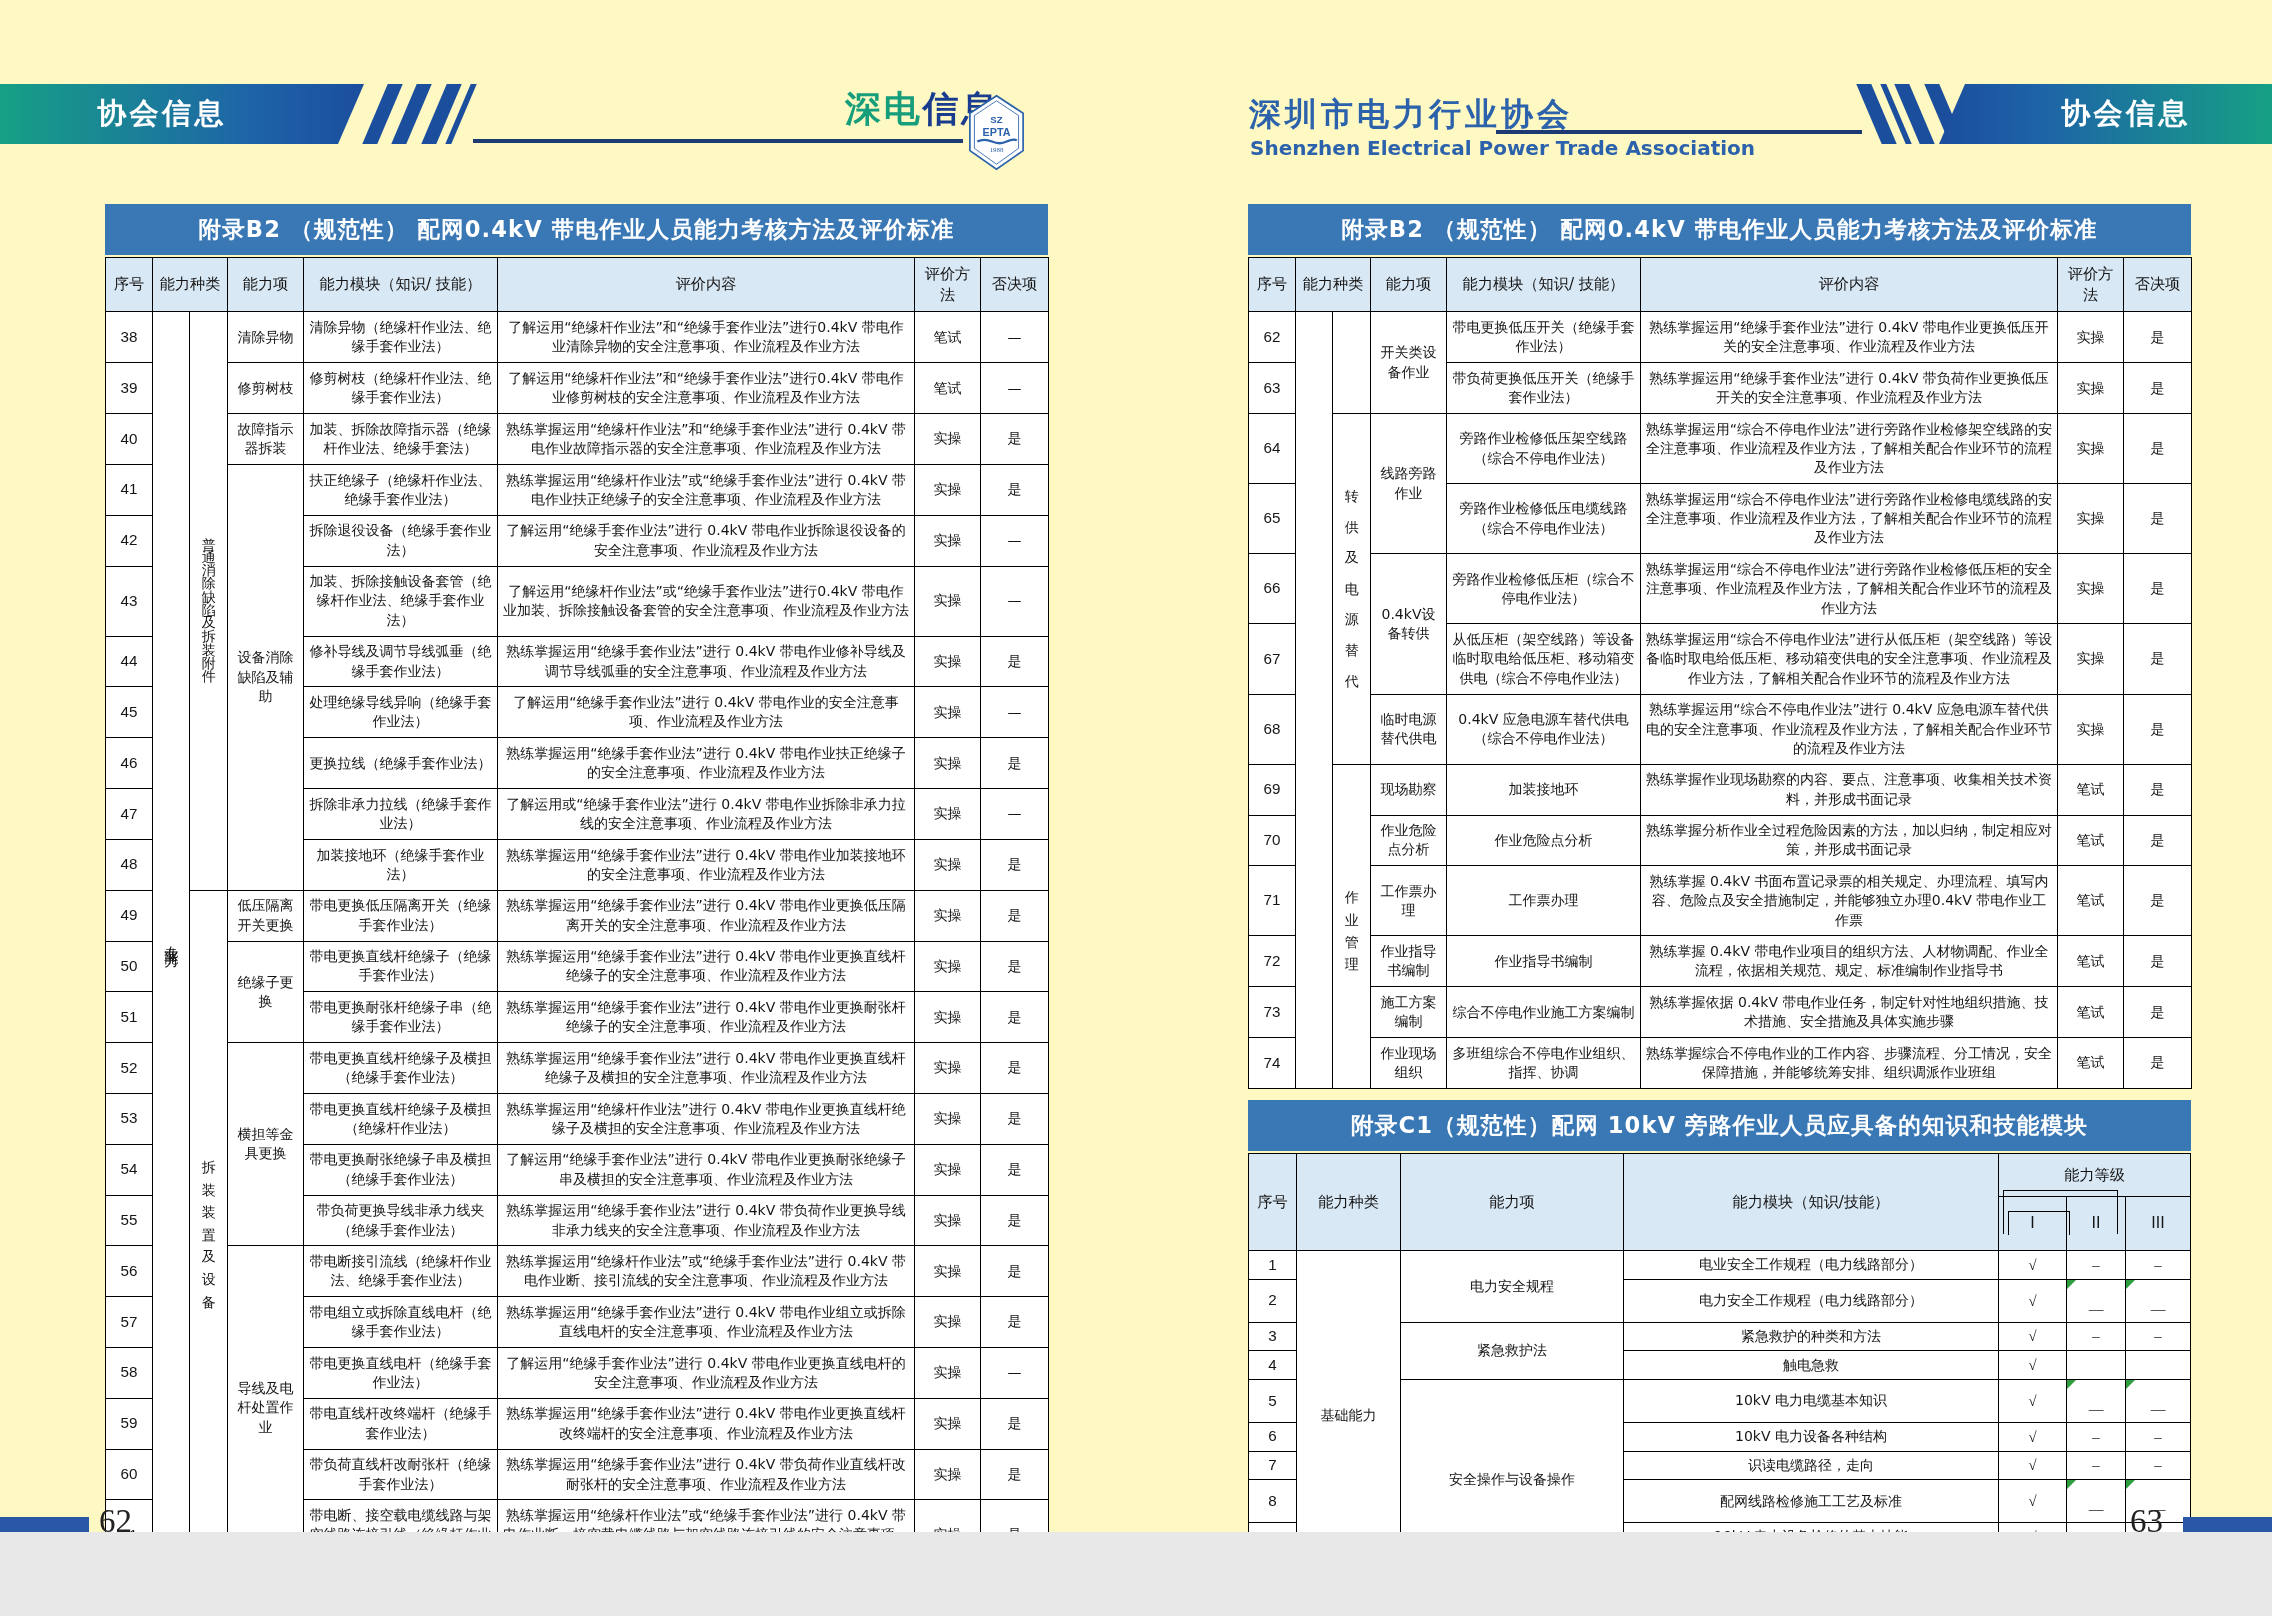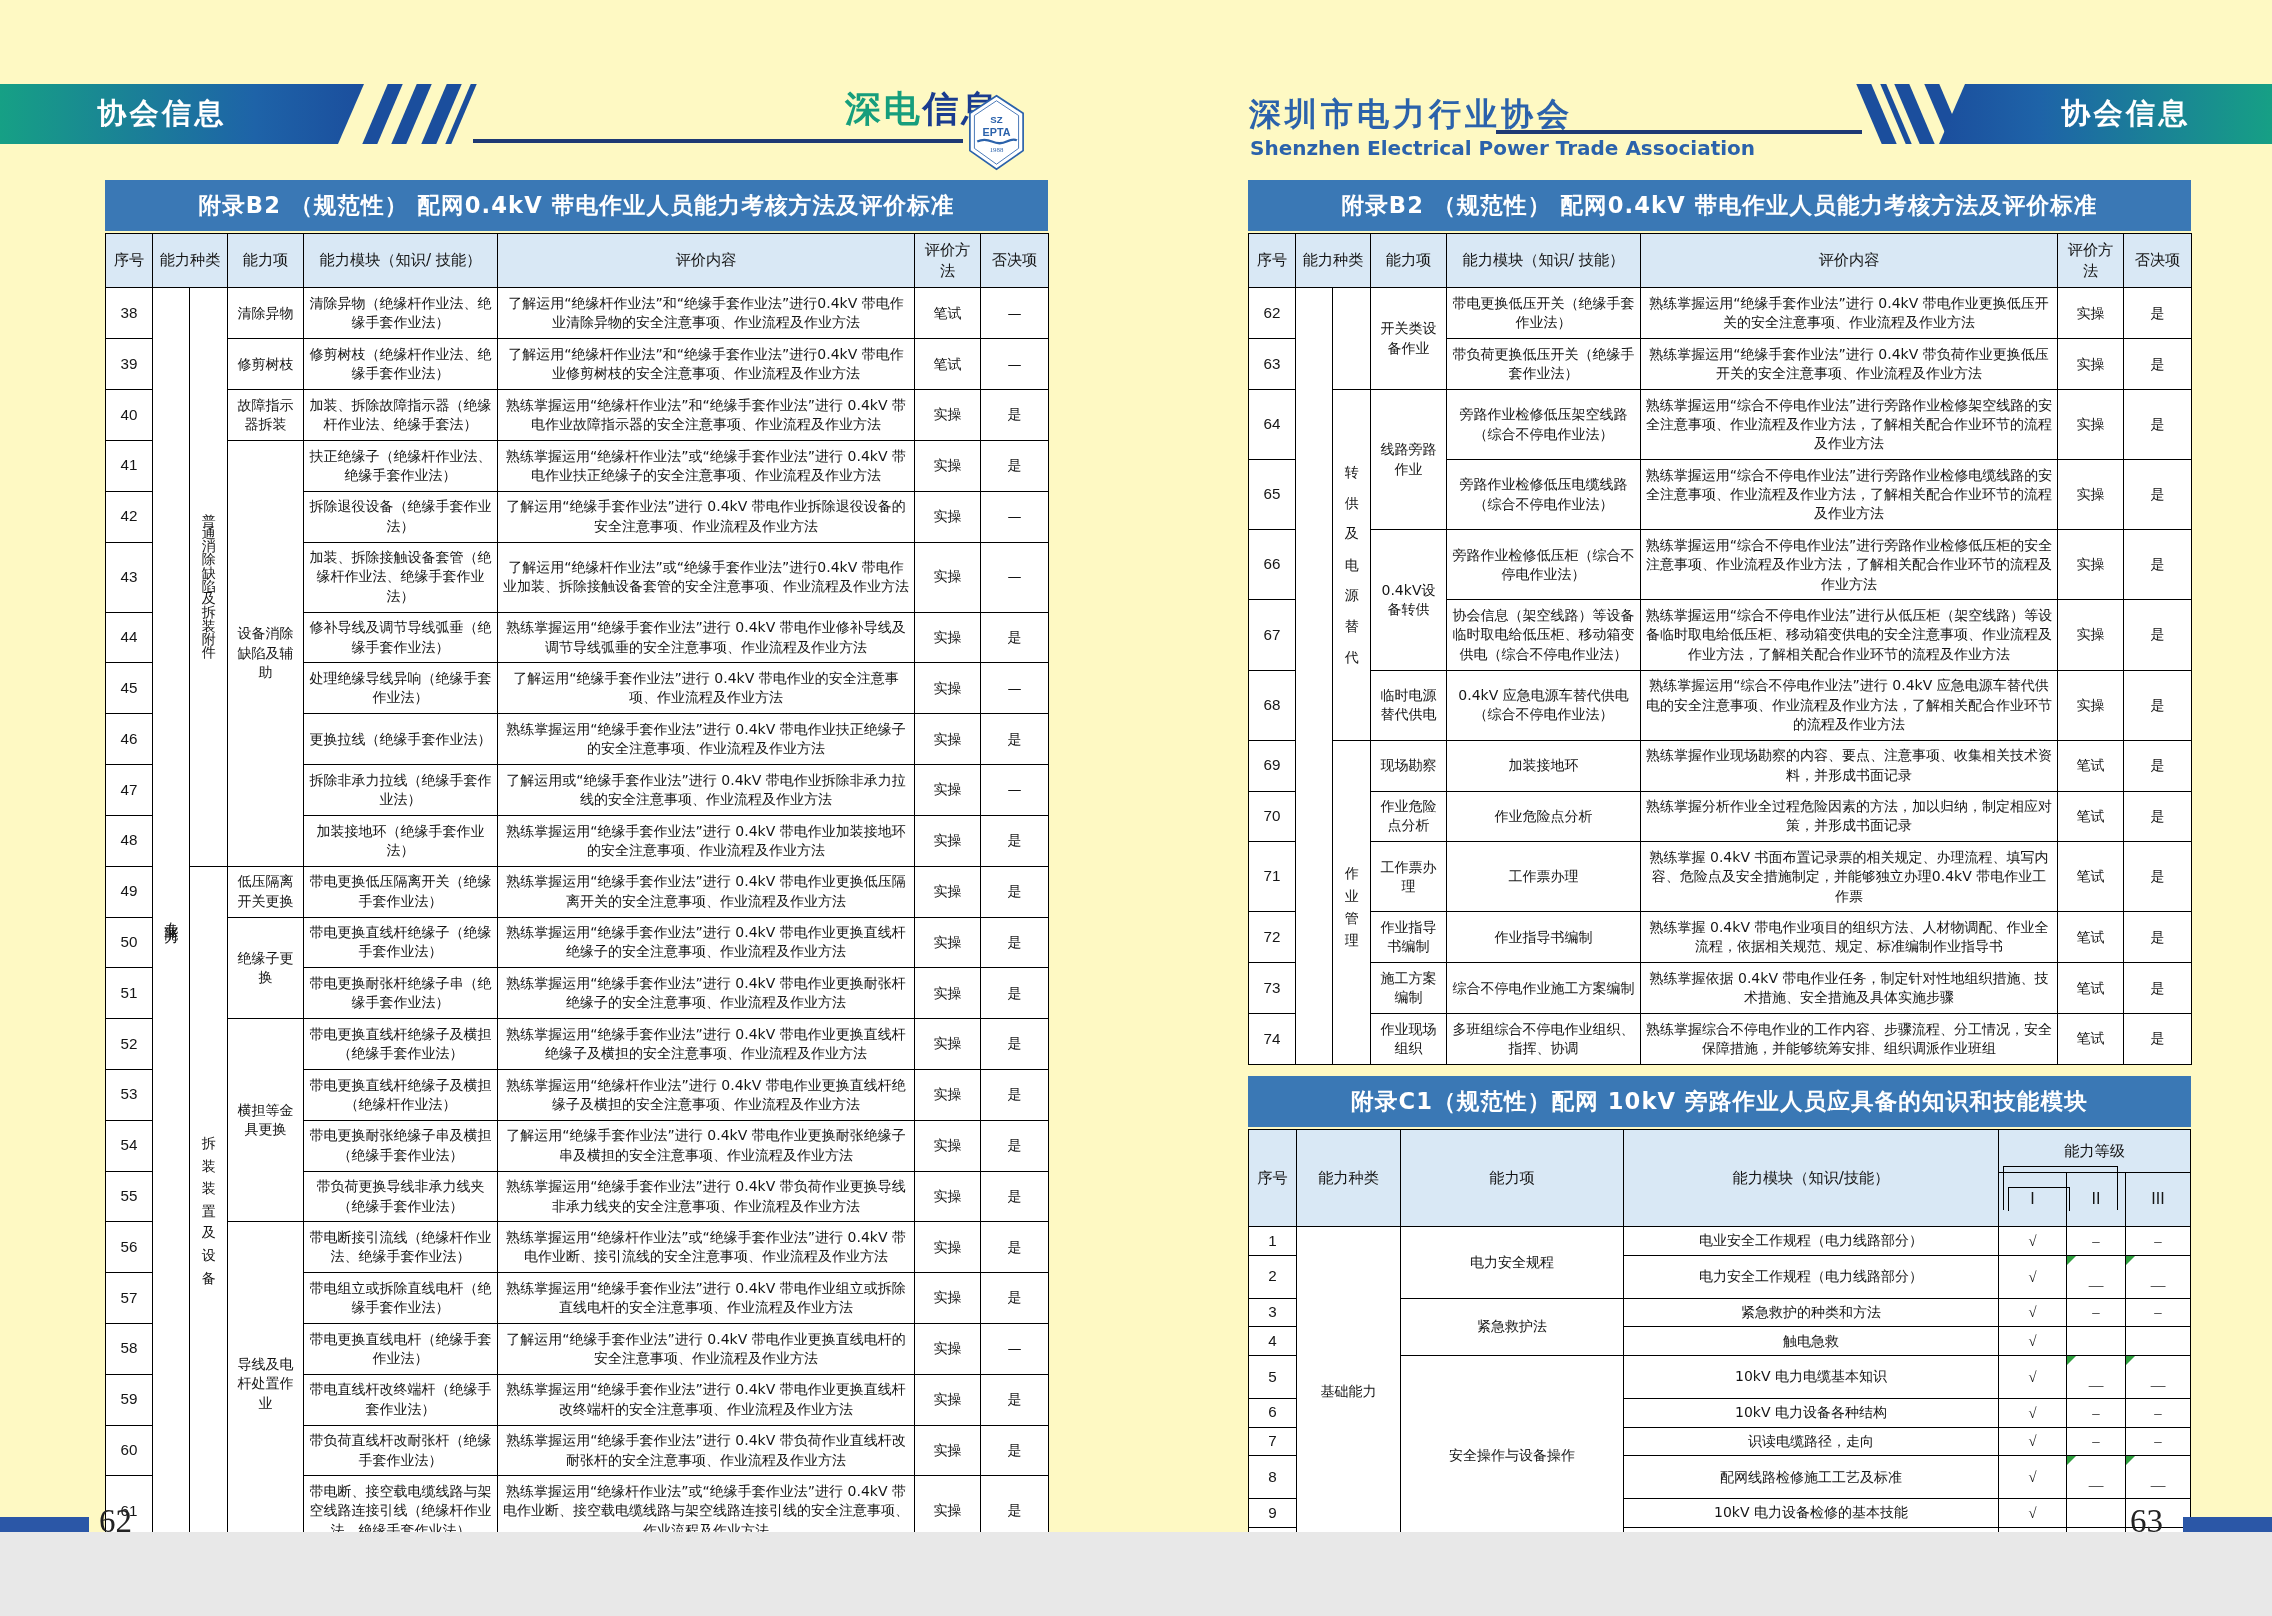--- a/index.html
+++ b/index.html
@@ -30,21 +30,21 @@
 
   .org-cn{position:absolute;left:1249px;top:93px;font-size:32px;font-weight:bold;
           color:#2b62ab;letter-spacing:4px;}
   .org-en{position:absolute;left:1250px;top:136px;font-size:20px;font-weight:bold;color:#2b62ab;text-align:right;}
 
   
   .footbar{position:absolute;top:1517px;height:21.5px;background:#2b57a7;}
   .pageno{position:absolute;top:1503px;font-family:"Liberation Serif",serif;font-size:33px;color:#222;}
 
   
-  .tblwrap{position:absolute;}
+  .tblwrap{position:absolute;margin-top:24px;}
   .tbl-title{height:51px;background:#3a78b5;color:#fff;display:flex;align-items:center;
              justify-content:center;font-size:22.6px;font-weight:bold;letter-spacing:1.1px;margin-bottom:2.3px;}
   table{border-collapse:collapse;table-layout:fixed;width:943px;background:#fff;}
   table,td,th{border:1.1px solid #000;}
   td,th{border-width:1.7px 1.1px;padding:5.6px 4.5px;text-align:center;vertical-align:middle;
         font-size:14px;line-height:1.38;word-break:break-all;}
   th{background:#d9e8f5;font-weight:400;font-size:15.2px;height:42px;}
   td.num{font-family:Liberation Sans, sans-serif;font-size:15.2px;}
   .vt{writing-mode:vertical-rl;text-orientation:upright;display:inline-block;}
   .ls-sm{letter-spacing:0.2em;}
@@ -366,21 +366,21 @@
       <tr>
         <td class="num">66</td>
         <td rowspan="2">0.4kV设备转供</td>
         <td>旁路作业检修低压柜（综合不停电作业法）</td>
         <td>熟练掌握运用“综合不停电作业法”进行旁路作业检修低压柜的安全注意事项、作业流程及作业方法，了解相关配合作业环节的流程及作业方法</td>
         <td>实操</td>
         <td>是</td>
       </tr>
       <tr>
         <td class="num">67</td>
-        <td>协会信息（架空线路）等设备临时取电给低压柜、移动箱变供电（综合不停电作业法）</td>
+        <td>从低压柜（架空线路）等设备临时取电给低压柜、移动箱变供电（综合不停电作业法）</td>
         <td>熟练掌握运用“综合不停电作业法”进行从低压柜（架空线路）等设备临时取电给低压柜、移动箱变供电的安全注意事项、作业流程及作业方法，了解相关配合作业环节的流程及作业方法</td>
         <td>实操</td>
         <td>是</td>
       </tr>
       <tr>
         <td class="num">68</td>
         <td>临时电源替代供电</td>
         <td>0.4kV 应急电源车替代供电（综合不停电作业法）</td>
         <td>熟练掌握运用“综合不停电作业法”进行 0.4kV 应急电源车替代供电的安全注意事项、作业流程及作业方法，了解相关配合作业环节的流程及作业方法</td>
         <td>实操</td>

